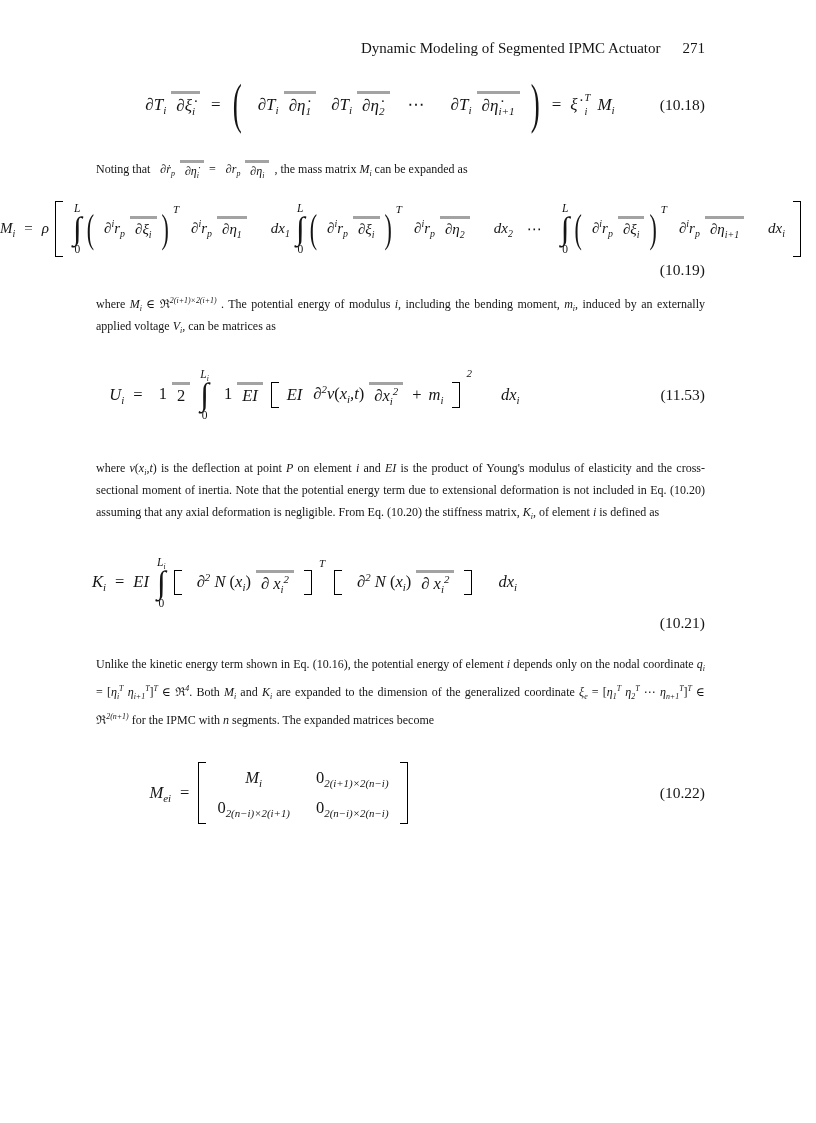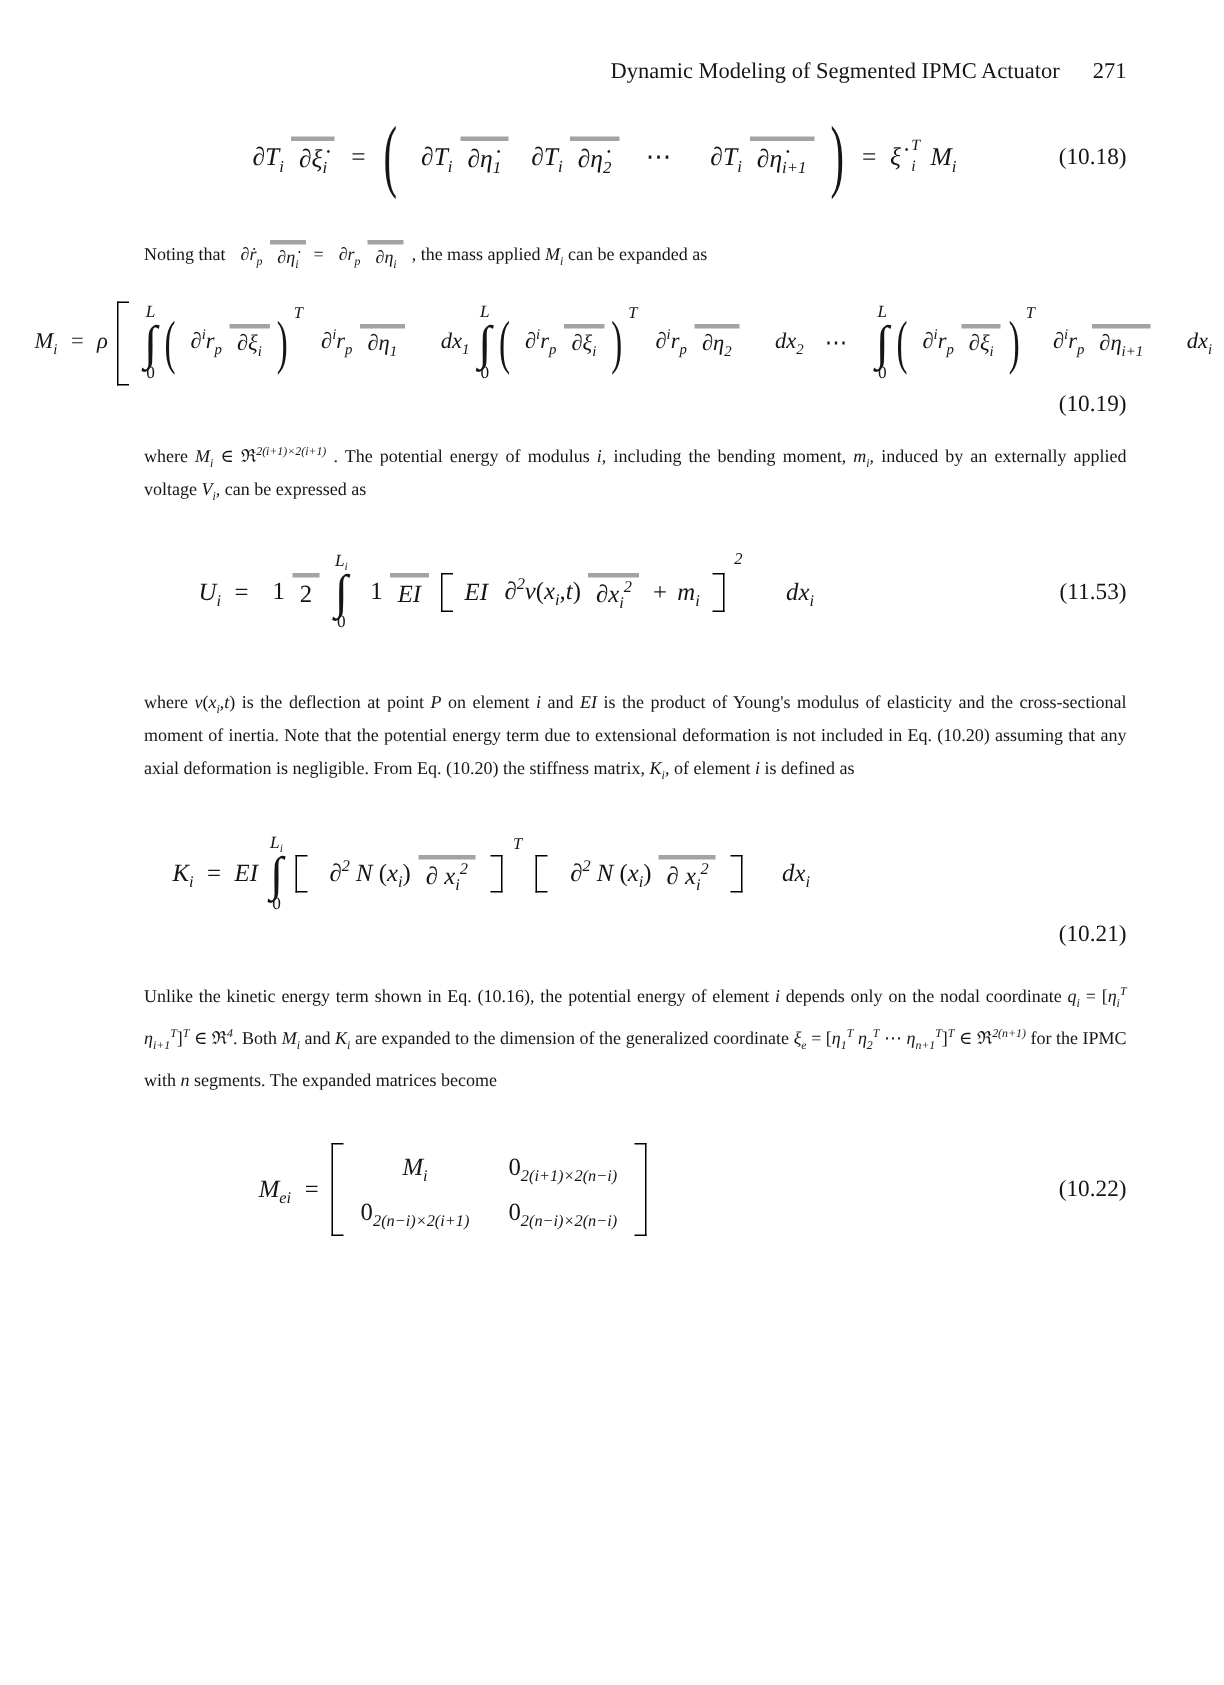--- a/index.html
+++ b/index.html
@@ -1,19 +1,19 @@
 <!DOCTYPE html>
 <html><head>
 <meta charset="utf-8">
 <style>
   html,body{margin:0;padding:0}
   body{width:816px;height:1123px;background:#fff;color:#151515;
        font-family:"Liberation Serif","DejaVu Serif",serif}
   .page{position:relative;width:816px;height:1123px;box-sizing:border-box;
-        padding:40px 65px 0 96px;background:#fff}
+        padding:40px 111px 0 96px;background:#fff}
   .header{display:flex;justify-content:flex-end;gap:22px;font-size:15px;margin-bottom:30px}
   .para{font-size:12px;line-height:22px;text-align:justify}
   .p-tall{line-height:28px}
   .math,.it{font-style:italic}
   .rm{font-style:normal}
   sub,sup{font-size:0.66em;font-style:italic;line-height:0}
   .eqrow{position:relative;margin:26px 0;display:flex;align-items:center;justify-content:center;font-size:17px}
   .eqnum{position:absolute;right:0;top:50%;transform:translateY(-50%);font-style:normal;font-size:15.5px}
   .eqnum.low{top:auto;bottom:-22px;transform:none}
   .eqflex{display:inline-flex;align-items:center;gap:6px;position:relative}
@@ -83,21 +83,21 @@
     <span class="eqnum">(10.18)</span>
   </div>
 
   <div class="para">
     <span>Noting that </span><span class="inline-math"><span class="frac">
           <span class="num"><span class="it">∂ṙ</span><sub>p</sub></span>
           <span class="den"><span class="it">∂η̇</span><sub>i</sub></span>
         </span><span class="op">=</span><span class="frac">
           <span class="num"><span class="it">∂r</span><sub>p</sub></span>
           <span class="den"><span class="it">∂η</span><sub>i</sub></span>
-        </span></span><span><span> , the mass applied </span><span class="it">M</span><sub>i</sub><span> can be expanded as</span></span>
+        </span></span><span><span> , the mass matrix </span><span class="it">M</span><sub>i</sub><span> can be expanded as</span></span>
   </div>
 
   <div class="eqrow math" style="font-size:15px;margin-top:20px;margin-bottom:36px">
     <span class="eqflex">
       <span><span>M</span><sub>i</sub></span>
       <span class="op">=</span>
       <span>ρ</span>
       <span class="grp">
         <span class="sqb l"></span>
 
@@ -163,21 +163,21 @@
           <span class="dxspan"><span>dx</span><sub>i</sub></span>
         </span>
 
         <span class="sqb r"></span>
       </span>
     </span>
     <span class="eqnum low">(10.19)</span>
   </div>
 
   <div class="para">
-    <span><span>where </span><span class="it">M</span><sub>i</sub><span> ∈ ℜ</span><sup>2(i+1)×2(i+1)</sup><span> . The potential energy of modulus </span><span class="it">i</span><span>, including the bending moment, </span><span class="it">m</span><sub>i</sub><span>, induced by an externally applied voltage </span><span class="it">V</span><sub>i</sub><span>,  can be expressed as</span></span>
+    <span><span>where </span><span class="it">M</span><sub>i</sub><span> ∈ ℜ</span><sup>2(i+1)×2(i+1)</sup><span> . The potential energy of modulus </span><span class="it">i</span><span>, including the bending moment, </span><span class="it">m</span><sub>i</sub><span>, induced by an externally applied voltage </span><span class="it">V</span><sub>i</sub><span>,  can be matrices as</span></span>
   </div>
 
   <div class="eqrow math" style="margin-top:30px;margin-bottom:34px;font-size:16.5px">
     <span class="eqflex" style="left:-86px">
       <span><span>U</span><sub>i</sub></span>
       <span class="op">=</span>
       <span class="frac">
         <span class="num rm">1</span>
         <span class="den rm">2</span>
       </span>

